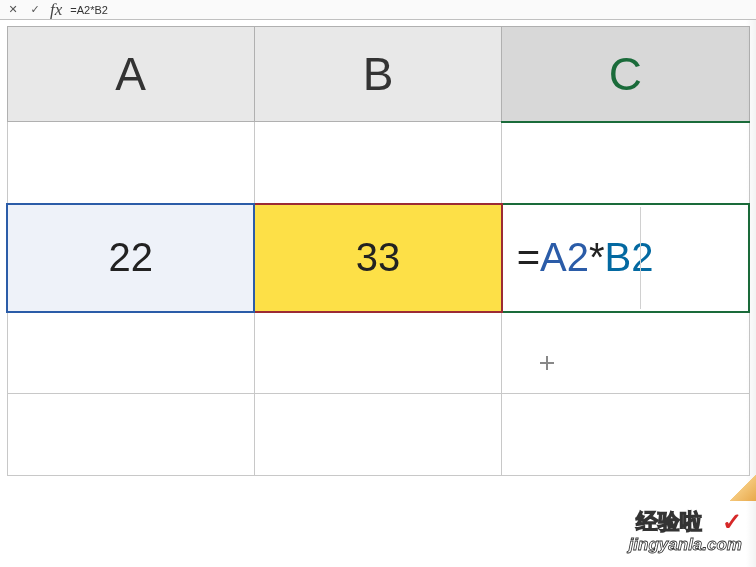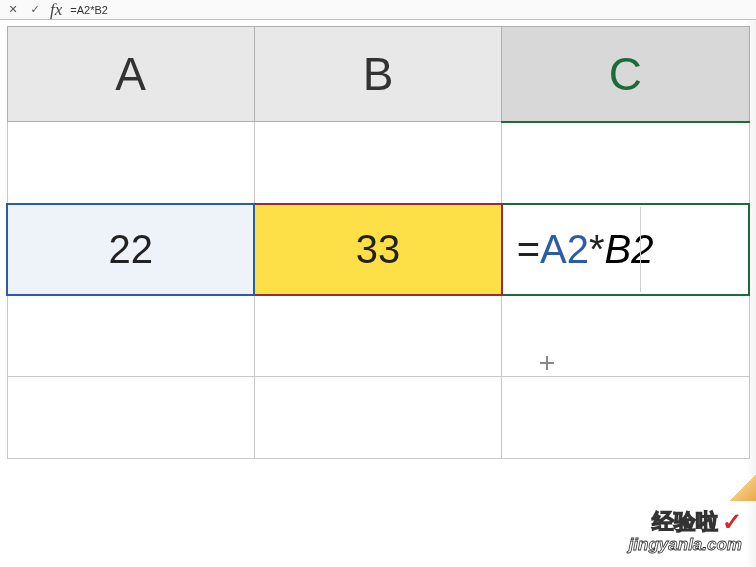--- a/index.html
+++ b/index.html
@@ -67,42 +67,42 @@
       border: 1px solid #c8c8c8;
       height: 88px;
       font-size: 40px;
       text-align: center;
       vertical-align: middle;
       color: #222;
       font-family: Arial, sans-serif;
       position: relative;
     }
     .row1 .cell { height: 82px; }
-    .row2 .cell { height: 91px; }
+    .row2 .cell { height: 108px; }
     .row3 .cell { height: 82px; }
     .row4 .cell { height: 82px; }
     .cell.a2 {
       background: #eef2f9;
       border: 2px solid #2b5ca8;
     }
     .cell.b2 {
       background: #fde047;
       border: 2px solid #9c2b34;
     }
     .cell.c2 {
       background: #ffffff;
       border: 2px solid #1a6b3a;
       text-align: left;
       padding-left: 14px;
       font-size: 40px;
     }
     .formula-eq { color: #222; }
     .ref-a2 { color: #2b5ca8; }
     .formula-op { color: #222; }
-    .ref-b2 { color: #000000; font-style: italic; }
+    .ref-b2 { color: #0369a1; }
     .c2-inner-divider {
       position: absolute;
       top: 2px;
       bottom: 2px;
       left: 56%;
       width: 1px;
       background: #d0d0d0;
     }
     .fill-handle {
       position: absolute;
@@ -130,21 +130,21 @@
       text-align: right;
       font-family: Arial, sans-serif;
     }
     .wm-main {
       font-size: 22px;
       font-weight: bold;
       color: #fff;
       -webkit-text-stroke: 1.2px #333;
       display: inline-flex;
       align-items: center;
-      gap: 4px;
+      gap: 20px;
     }
     .wm-check {
       color: #d62828;
       -webkit-text-stroke: 0;
       font-size: 24px;
     }
     .wm-sub {
       font-size: 17px;
       font-weight: bold;
       color: #fff;

